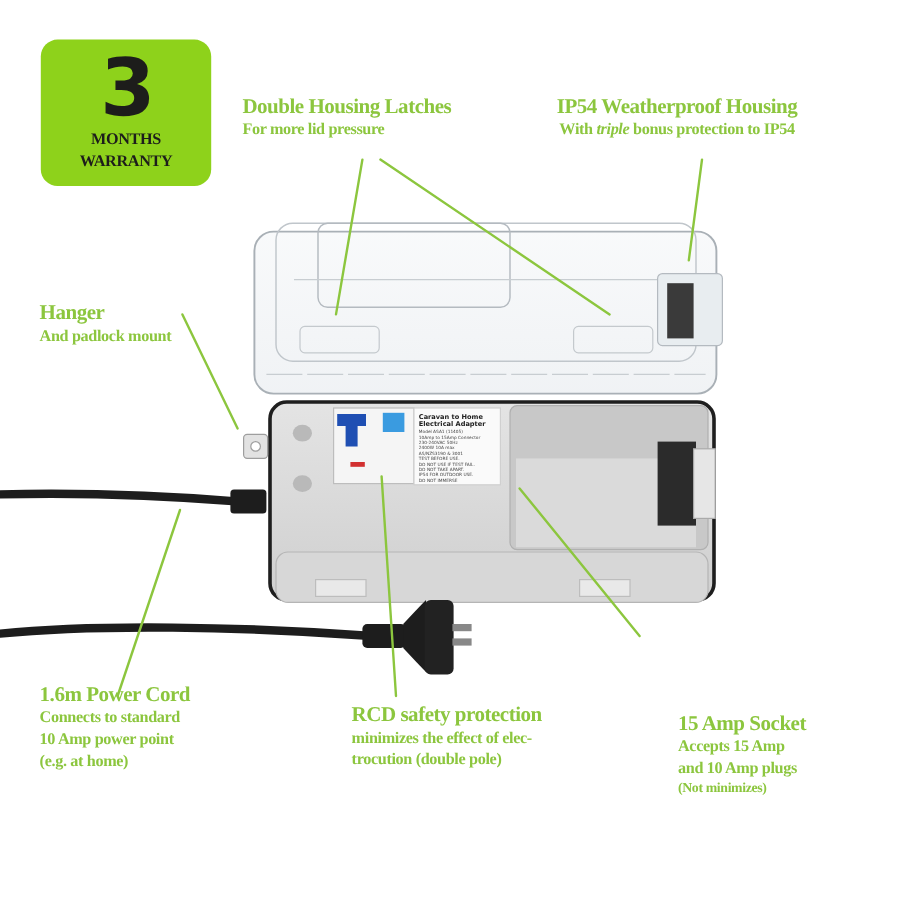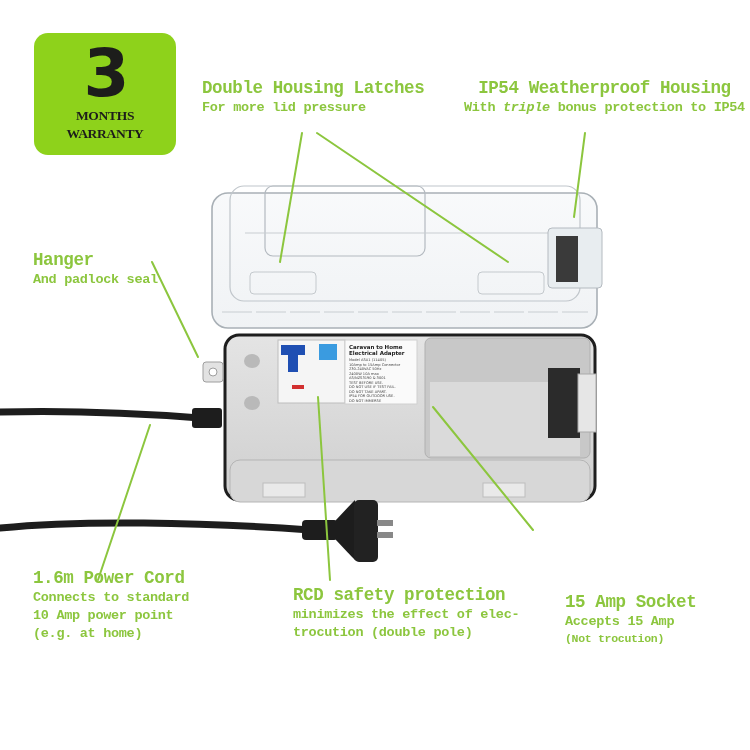--- a/index.html
+++ b/index.html
@@ -6,21 +6,21 @@
   html, body { width: 750px; height: 750px; background: #ffffff; overflow: hidden; }
   body { position: relative; font-family: "Liberation Sans", sans-serif; }
 
   .badge {
     position: absolute; left: 34px; top: 33px; width: 142px; height: 122px;
     background: #8ed21b; border-radius: 14px; text-align: center; color: #1d1d1b;
   }
   .badge .num { font-family: "DejaVu Sans", sans-serif; font-weight: bold; font-size: 66px; line-height: 66px; margin-top: 8px; letter-spacing: -3px; }
   .badge .sub { font-family: Liberation Serif, serif; font-weight: bold; font-size: 13.5px; line-height: 18px; letter-spacing: -0.3px; }
 
-  .callout { position: absolute; color: #8cc63e; font-family: Liberation Mono, monospace; }
+  .callout { position: absolute; color: #8cc63e; font-family: Liberation Serif, serif; }
   .callout .title { font-weight: bold; font-size: 17.5px; line-height: 21px; letter-spacing: -0.4px; }
   .callout .desc { font-weight: bold; font-size: 13.5px; line-height: 18px; letter-spacing: -0.3px; }
   .callout .small { font-weight: bold; font-size: 11.5px; line-height: 16px; letter-spacing: -0.3px; }
   .callout i { font-style: italic; margin-top: 13px; }
 
   svg.scene { position: absolute; left: 0; top: 0; }
 </style>
 </head>
 <body>
 
@@ -125,33 +125,34 @@
   <div class="desc">For more lid pressure</div>
 </div>
 
 <div class="callout" style="left:464px; top:78px;text-align:center;">
   <div class="title">IP54 Weatherproof Housing</div>
   <div class="desc"><span>With </span><i>triple</i><span> bonus protection to IP54</span></div>
 </div>
 
 <div class="callout" style="left:33px; top:209px;margin-top:41px;">
   <div class="title">Hanger</div>
-  <div class="desc">And padlock seal</div>
+  <div class="desc">And padlock mount</div>
 </div>
 
 <div class="callout" style="left:33px; top:568px;">
   <div class="title">1.6m Power Cord</div>
   <div class="desc">Connects to standard</div>
   <div class="desc">10 Amp power point</div>
   <div class="desc">(e.g. at home)</div>
 </div>
 
 <div class="callout" style="left:293px; top:585px;">
   <div class="title">RCD safety protection</div>
   <div class="desc">minimizes the effect of elec-</div>
   <div class="desc">trocution (double pole)</div>
 </div>
 
 <div class="callout" style="left:565px; top:592px;">
   <div class="title">15 Amp Socket</div>
   <div class="desc">Accepts 15 Amp</div>
-  <div class="small">(Not trocution)</div>
+  <div class="desc">and 10 Amp plugs</div>
+  <div class="small">(Not minimizes)</div>
 </div>
 
 </body></html>

